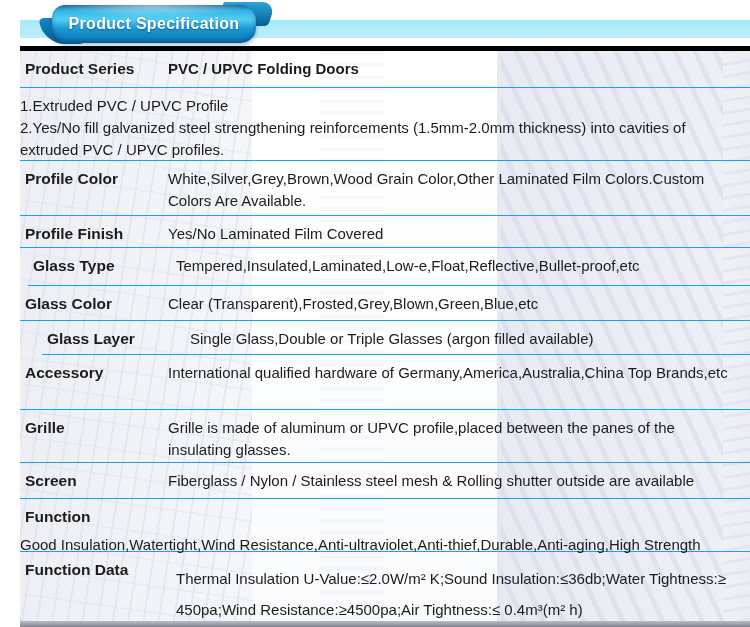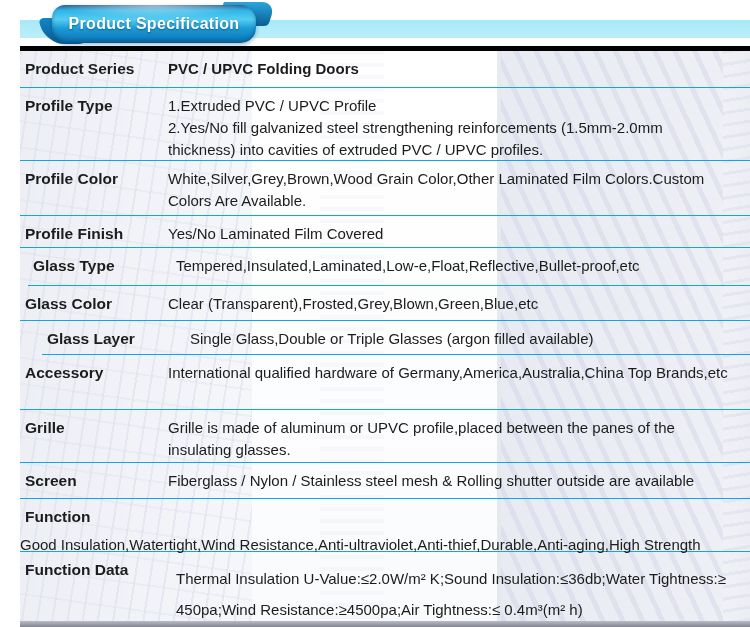--- a/index.html
+++ b/index.html
@@ -94,21 +94,20 @@
       <div class="b-edge"></div>
       <div class="b-right"></div>
       <div class="b-far-right"></div>
     </div>
     <div class="rows">
         <div class="row row-0">
           <div class="cell label">Product Series</div>
           <div class="cell value bold">PVC / UPVC Folding Doors</div>
         </div>
         <div class="row row-1">
-          <div class="cell label">Profile Type</div>
           <div class="cell value">1.Extruded PVC / UPVC Profile
 2.Yes/No fill galvanized steel strengthening reinforcements (1.5mm-2.0mm thickness) into cavities of extruded PVC / UPVC profiles.</div>
         </div>
         <div class="row row-2">
           <div class="cell label">Profile Color</div>
           <div class="cell value">White,Silver,Grey,Brown,Wood Grain Color,Other Laminated Film Colors.Custom Colors Are Available.</div>
         </div>
         <div class="row row-3">
           <div class="cell label">Profile Finish</div>
           <div class="cell value">Yes/No Laminated Film Covered</div>

